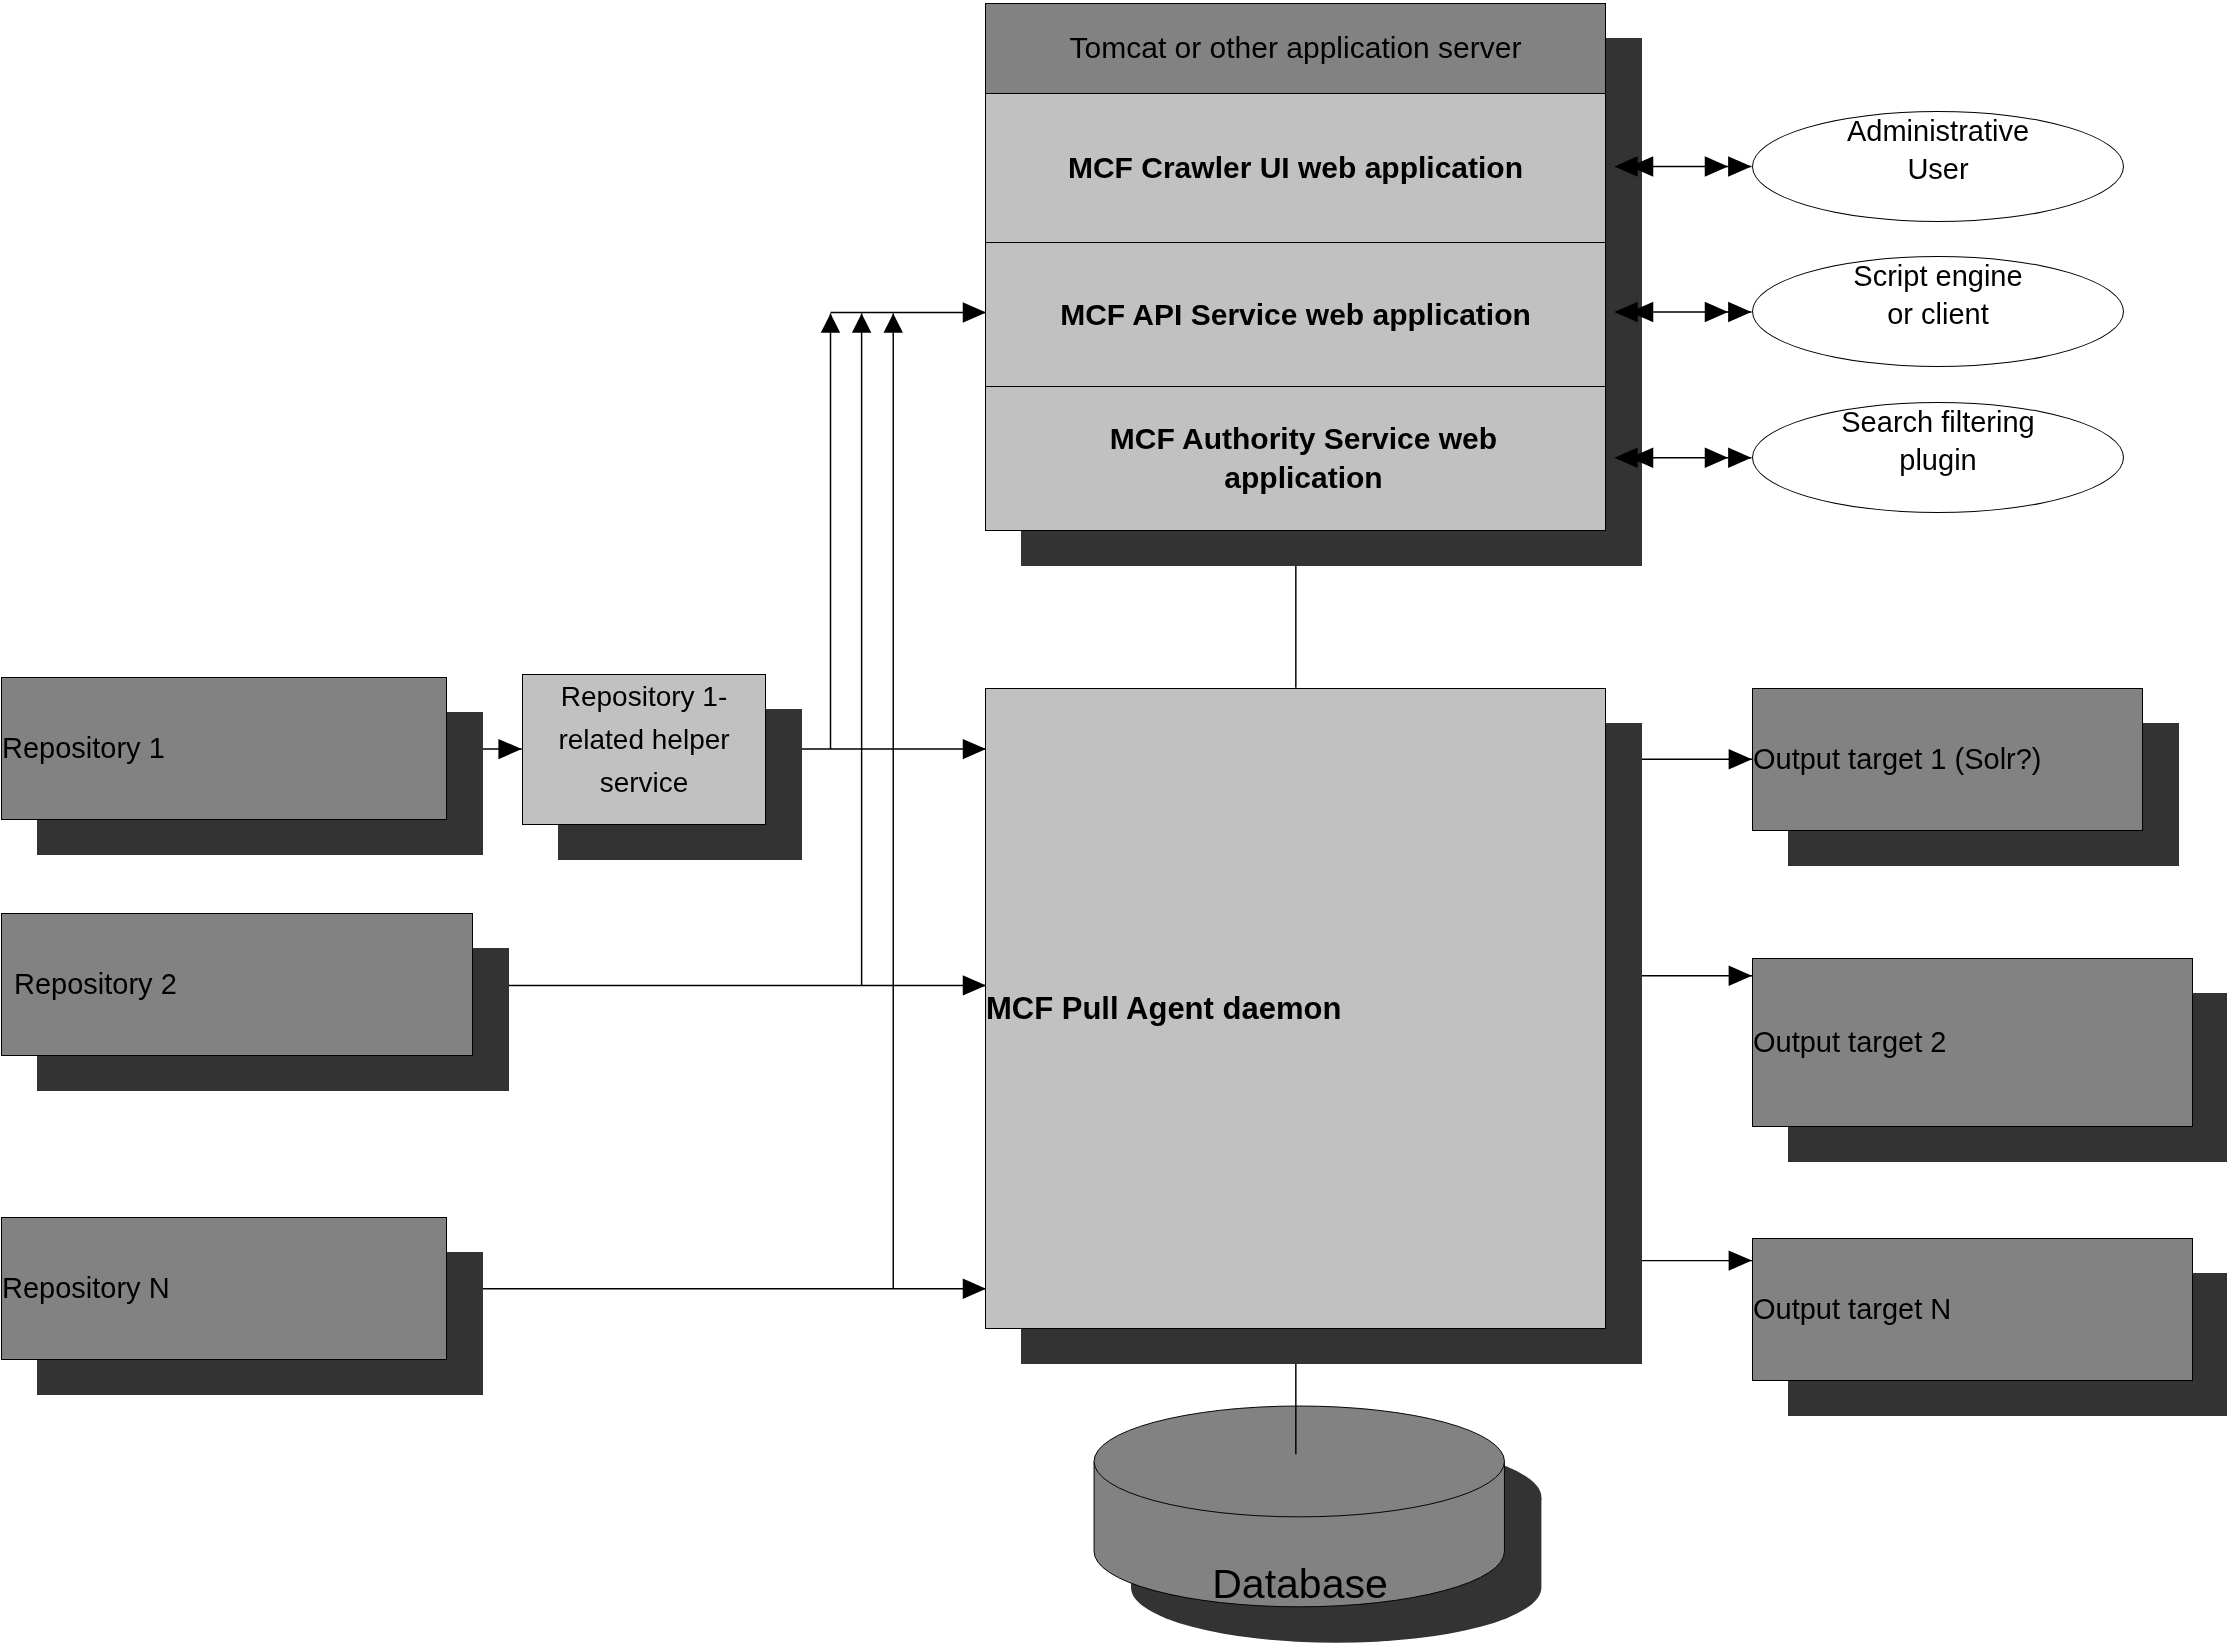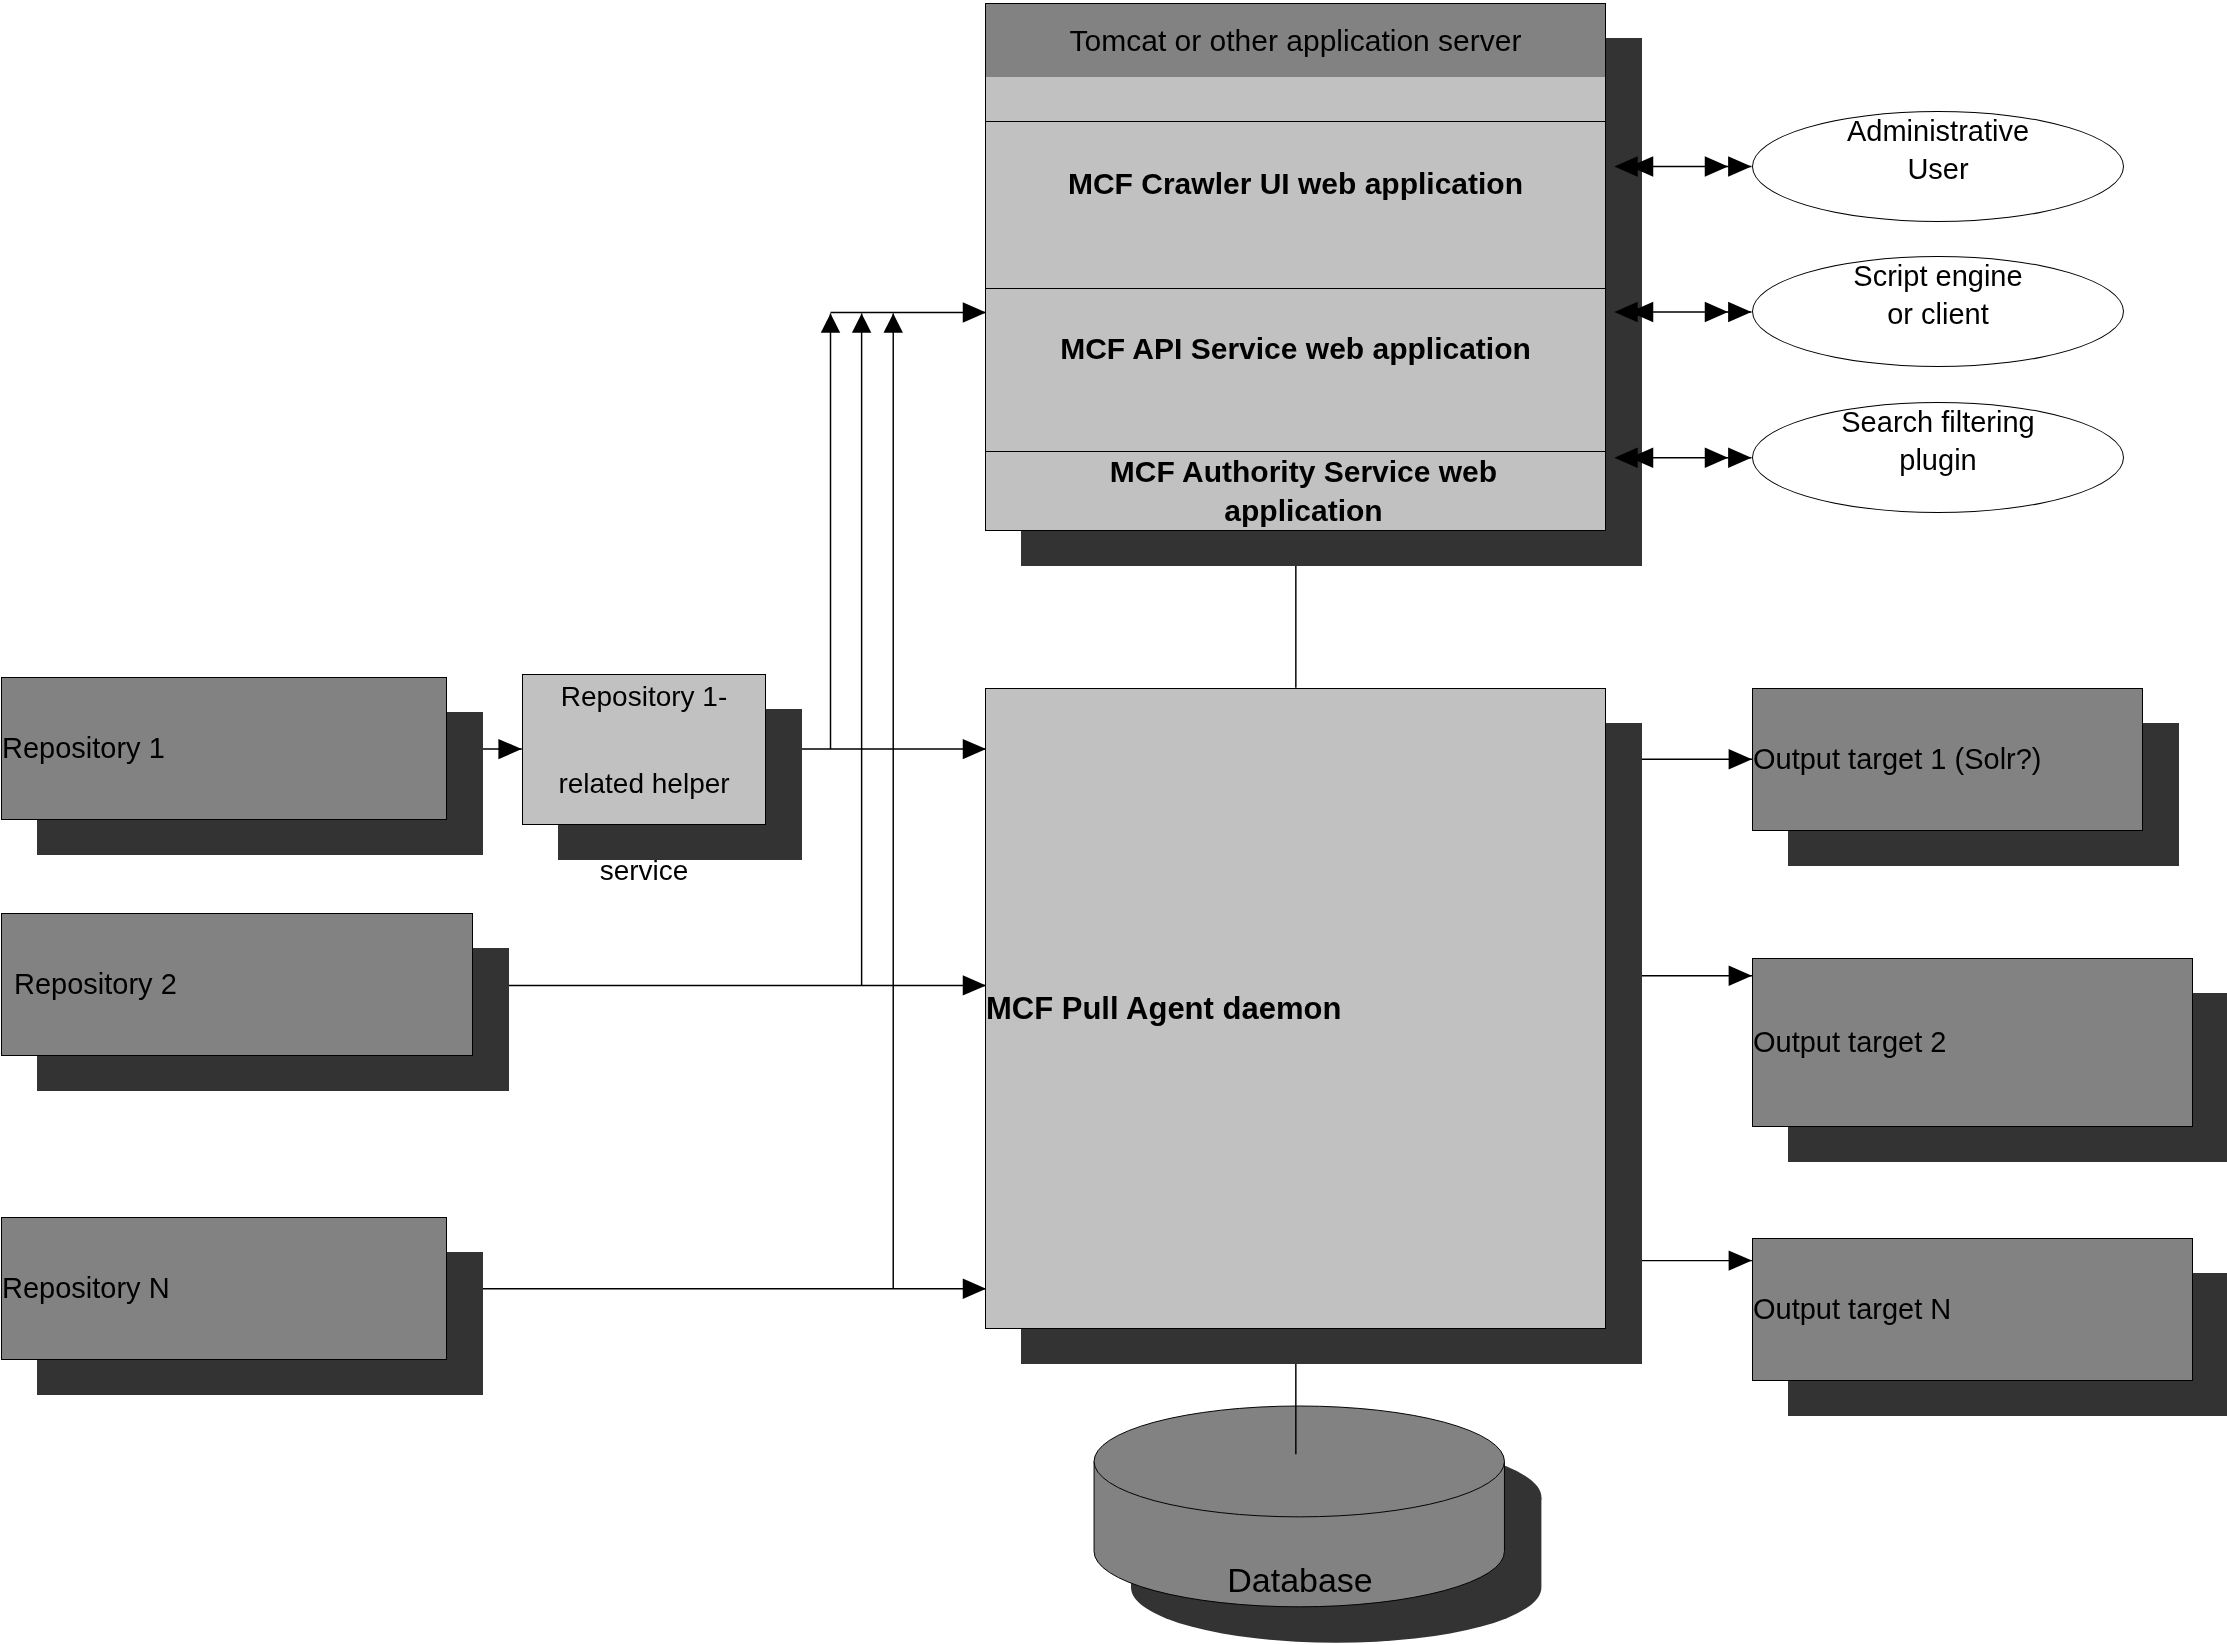--- a/index.html
+++ b/index.html
@@ -5,33 +5,33 @@
   html,body{margin:0;padding:0;background:#fff;}
   #canvas{
     position:relative;width:2227px;height:1646px;background:#ffffff;
     font-family:"Liberation Sans", sans-serif;color:#000;overflow:hidden;
   }
   svg.layer{position:absolute;left:0;top:0;}
   #base-layer{z-index:1;}
   #overlay-layer{z-index:3;}
   .node{position:absolute;box-sizing:border-box;display:flex;align-items:center;justify-content:flex-start;text-align:center;z-index:2;}
   .gray-box{background:#828282;border:1.5px solid #000;box-shadow:36px 35px 0 0 #333333;}
-  .light-box{background:#c1c1c1;border:1.5px solid #000;box-shadow:36px 35px 0 0 #333333;gap:44px;}
+  .light-box{background:#c1c1c1;border:1.5px solid #000;box-shadow:36px 35px 0 0 #333333;}
   .server{flex-direction:column;align-items:stretch;justify-content:flex-start;padding:0;background:#c1c1c1;}
   .server-header{height:89px;background:#828282;display:flex;align-items:center;justify-content:center;font-size:30px;}
   .server-row{display:flex;align-items:center;justify-content:center;border-top:1.5px solid #000;font-weight:bold;font-size:30px;}
   .server-row .wrap{max-width:477px;line-height:39px;}
   .row-crawler{height:148px;}
   .row-api{height:143px;}
   .row-authority{flex:1;padding-left:16px;}
   .label-60{font-size:29px;}
   .ellipse{border:1px solid #000;border-radius:50%;background:#ffffff;flex-direction:column;font-size:29px;line-height:38px;z-index:2;}
   .helper{font-size:28px;line-height:43px;border-width:1px;}
   .pull-label{font-weight:bold;font-size:31px;}
-  .db-label{position:absolute;z-index:4;font-size:34px;}
+  .db-label{position:absolute;z-index:4;font-size:41px;}
 </style>
 </head>
 <body>
 
 <div id="canvas">
 
   <svg id="base-layer" class="layer" width="2227" height="1646" viewBox="0 0 4580 3384">
     <g stroke="#000" stroke-width="3" fill="#000">
 
       <g>

